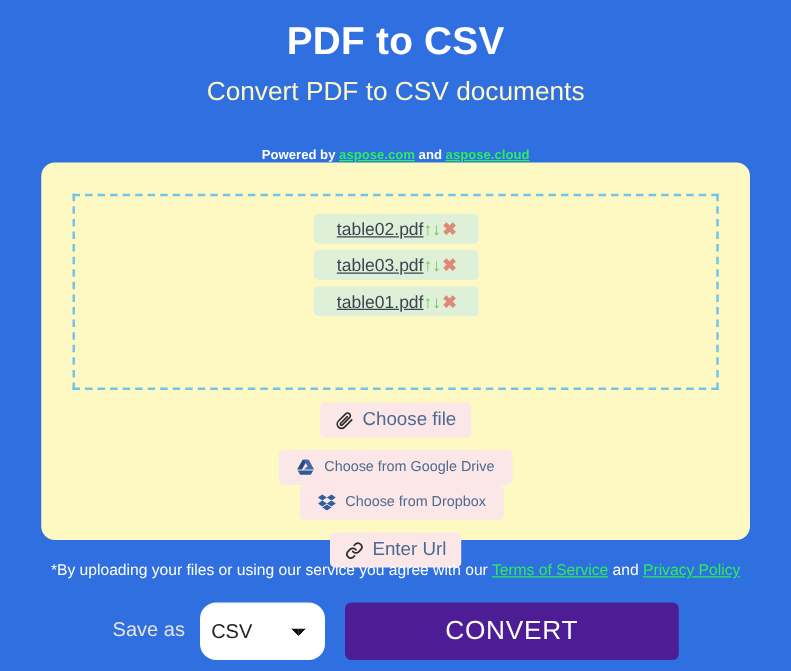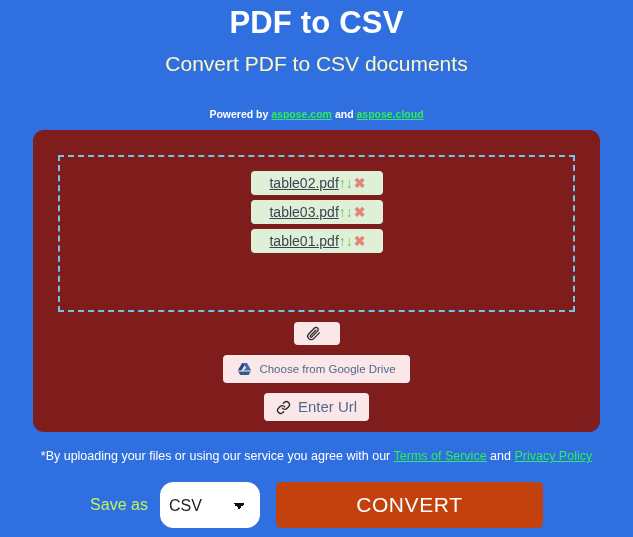--- a/index.html
+++ b/index.html
@@ -11,21 +11,21 @@
     height: 537px;
     background: #2f6fe0;
     font-family: "Liberation Sans", sans-serif;
     overflow: hidden;
     position: relative;
   }
 
   
   .header {
     text-align: center;
-    padding-top: 4px;
+    padding-top: 14px;
   }
   .page-title {
     color: #ffffff;
     font-size: 31px;
     font-weight: bold;
     line-height: 38px;
     margin: 0;
     letter-spacing: 0.2px;
   }
   .page-subtitle {
@@ -48,21 +48,21 @@
     font-weight: bold;
   }
 
   
   .card {
     position: absolute;
     left: 33px;
     top: 130px;
     width: 567px;
     height: 302px;
-    background: #7f1d1d;
+    background: #fef9c3;
     border-radius: 11px;
     box-sizing: border-box;
     padding-left: 24px;
   }
 
   
   .dropzone {
     position: absolute;
     left: 25px;
     top: 25px;
@@ -177,21 +177,21 @@
   .footer {
     position: absolute;
     left: 0;
     top: 482px;
     width: 100%;
     display: flex;
     align-items: center;
     justify-content: center;
   }
   .save-as-label {
-    color: #bef264;
+    color: #e5e5e5;
     font-size: 16px;
     margin-right: 12px;
   }
   .format-select {
     width: 100px;
     height: 46px;
     font-size: 16px;
     font-family: "Liberation Sans", sans-serif;
     color: #222;
     background: #ffffff;
@@ -208,21 +208,21 @@
     background-position:
       calc(100% - 20px) calc(50% + 1px),
       calc(100% - 14px) calc(50% + 1px);
     background-size: 6px 6px, 6px 6px;
     background-repeat: no-repeat;
   }
   .convert-btn {
     margin-left: 16px;
     width: 267px;
     height: 46px;
-    background: #c2410c;
+    background: #4c1d95;
     border: none;
     border-radius: 5px;
     color: #ffffff;
     font-size: 21px;
     font-weight: normal;
     letter-spacing: 0.6px;
     cursor: pointer;
     font-family: "Liberation Sans", sans-serif;
   }
 </style>
@@ -268,35 +268,48 @@
 
   <div class="sources">
 
     <div class="row r1">
       <button class="src-btn big">
         <span class="ic">
           <svg width="15" height="15" viewBox="0 0 24 24" fill="none" stroke="#2b2b2b" stroke-width="2.1" stroke-linecap="round" stroke-linejoin="round">
             <path d="M21.44 11.05l-9.19 9.19a5.5 5.5 0 0 1-7.78-7.78l9.19-9.19a3.5 3.5 0 1 1 4.95 4.95L9.4 17.43a1.5 1.5 0 1 1-2.12-2.12l8.49-8.49"></path>
           </svg>
         </span>
+        <span class="btn-label">Choose file</span>
       </button>
     </div>
 
     <div class="row r2">
       <button class="src-btn small">
         <span class="ic">
           <svg width="15" height="14" viewBox="0 0 24 22">
             <path d="M8.2 1.2L1.2 13.4h6.1L14.3 1.2z" fill="#2e4a7d"></path>
             <path d="M9.6 13.4h13.2L16.1 1.2H9.6l5 8.3z" fill="#3f6aa8"></path>
             <path d="M1.8 14.8l3.3 5.6h13.4l3.3-5.6z" fill="#2b5c94"></path>
           </svg>
         </span>
         <span class="btn-label">Choose from Google Drive</span>
       </button>
 
+      <button class="src-btn small">
+        <span class="ic">
+          <svg width="15" height="14" viewBox="0 0 24 22">
+            <path d="M6.1 0.8L0.6 4.6l5.5 3.8 5.9-3.8z" fill="#2f5f9e"></path>
+            <path d="M17.9 0.8L12 4.6l5.9 3.8 5.5-3.8z" fill="#2f5f9e"></path>
+            <path d="M0.6 12.2l5.5 3.8 5.9-3.8-5.9-3.8z" fill="#2f5f9e"></path>
+            <path d="M23.4 12.2l-5.5-3.8-5.9 3.8 5.9 3.8z" fill="#2f5f9e"></path>
+            <path d="M6.2 17.3l5.9 3.9 5.8-3.9-5.8-3.6z" fill="#2f5f9e"></path>
+          </svg>
+        </span>
+        <span class="btn-label">Choose from Dropbox</span>
+      </button>
     </div>
 
     <div class="row r3">
       <button class="src-btn big">
         <span class="ic">
           <svg width="15" height="15" viewBox="0 0 24 24" fill="none" stroke="#2b2b2b" stroke-width="2.2" stroke-linecap="round" stroke-linejoin="round">
             <path d="M10 13a5 5 0 0 0 7.5.5l3-3a5 5 0 0 0-7-7l-1.7 1.7"></path>
             <path d="M14 11a5 5 0 0 0-7.5-.5l-3 3a5 5 0 0 0 7 7l1.7-1.7"></path>
           </svg>
         </span>

